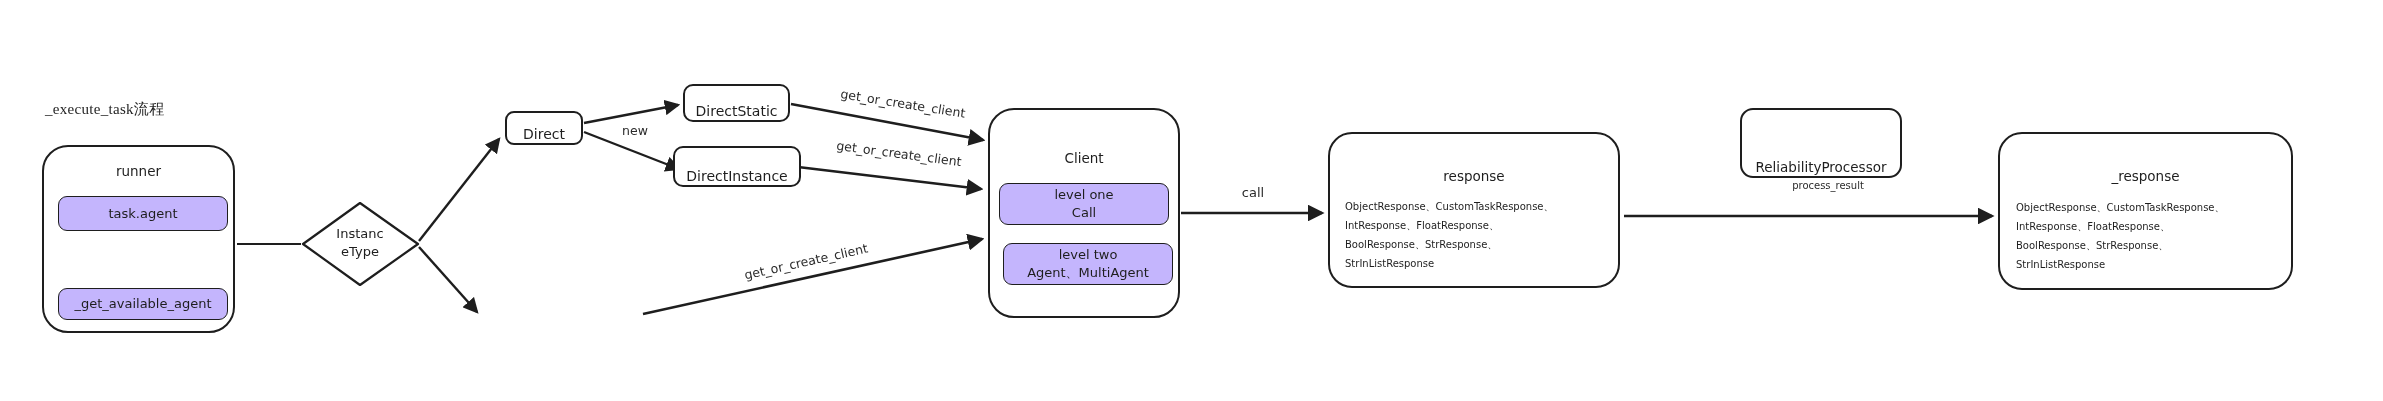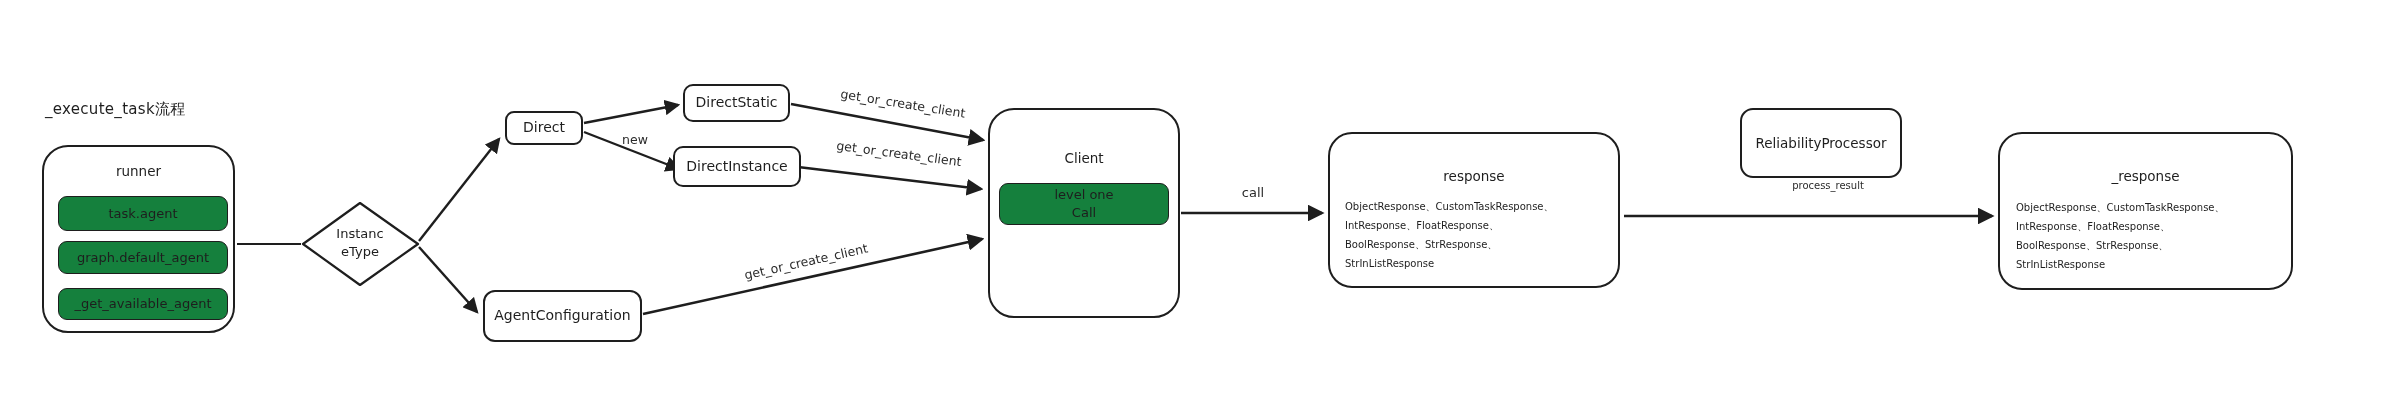--- a/index.html
+++ b/index.html
@@ -22,21 +22,21 @@
     width: 2383px;
     height: 401px;
   }
   .node {
     position: absolute;
     box-sizing: border-box;
     border: 2px solid #1e1e1e;
     border-radius: 10px;
     background: #ffffff;
     display: flex;
-    align-items: center;
+    align-items: flex-end;
     justify-content: center;
     font-size: 14px;
     line-height: 1.25;
     text-align: center;
     white-space: nowrap;
   }
   .container-node {
     position: absolute;
     box-sizing: border-box;
     border: 2px solid #1e1e1e;
@@ -47,21 +47,21 @@
     position: absolute;
     left: 0; right: 0;
     text-align: center;
     font-size: 13.5px;
   }
   .inner-node {
     position: absolute;
     box-sizing: border-box;
     border: 1.8px solid #1e1e1e;
     border-radius: 9px;
-    background: #15803d;
+    background: #c4b5fd;
     display: flex;
     flex-direction: column;
     align-items: center;
     justify-content: center;
     font-size: 13px;
     line-height: 1.35;
     text-align: center;
     white-space: nowrap;
   }
   .edge-label {
@@ -84,20 +84,21 @@
     line-height: 1.4;
     text-align: center;
   }
   .diagram-title {
     position: absolute;
     left: 45px;
     top: 100px;
     font-size: 15px;
     font-weight: 500;
     letter-spacing: 0.3px;
+    font-family: Liberation Serif, serif;
   }
 </style>
 </head>
 <body>
 
 <div class="canvas">
 
   <svg class="edges-layer" viewBox="0 0 2383 401" xmlns="http://www.w3.org/2000/svg">
     <defs>
       <marker id="arrow" viewBox="0 0 10 10" refX="8.5" refY="5" markerWidth="6.5" markerHeight="6.5" orient="auto-start-reverse">
@@ -118,23 +119,20 @@
     <line x1="1624" y1="216" x2="1992" y2="216" stroke="#1e1e1e" stroke-width="2.6" marker-end="url(#arrow)"></line>
   </svg>
 
   <div class="diagram-title">_execute_task流程</div>
 
   <div class="container-node" style="left:42px; top:145px; width:193px; height:188px;">
     <div class="container-title" style="top:16px;">runner</div>
     <div class="inner-node" style="left:14px; top:49px; width:170px; height:35px;">
       <span>task.agent</span>
     </div>
-    <div class="inner-node" style="left:14px; top:94px; width:170px; height:33px;">
-      <span>graph.default_agent</span>
-    </div>
     <div class="inner-node" style="left:14px; top:141px; width:170px; height:32px;">
       <span>_get_available_agent</span>
     </div>
   </div>
 
   <div class="diamond-label" style="left:310px; top:225px; width:100px;">
     <div>Instanc</div>
     <div>eType</div>
   </div>
 
@@ -143,29 +141,30 @@
   </div>
 
   <div class="node" style="left:683px; top:84px; width:107px; height:38px;">
     <span>DirectStatic</span>
   </div>
 
   <div class="node" style="left:673px; top:146px; width:128px; height:41px;">
     <span>DirectInstance</span>
   </div>
 
-  <div class="node" style="left:483px; top:290px; width:159px; height:52px; border-radius:12px;">
-    <span>AgentConfiguration</span>
-  </div>
 
   <div class="container-node" style="left:988px; top:108px; width:192px; height:210px;">
     <div class="container-title" style="top:40px;">Client</div>
     <div class="inner-node" style="left:9px; top:73px; width:170px; height:42px;">
       <div>level one</div>
       <div>Call</div>
+    </div>
+    <div class="inner-node" style="left:13px; top:133px; width:170px; height:42px;">
+      <div>level two</div>
+      <div>Agent、MultiAgent</div>
     </div>
   </div>
 
   <div class="container-node" style="left:1328px; top:132px; width:292px; height:156px; border-radius:24px;">
     <div class="container-title" style="top:34px;">response</div>
     <div class="body-lines" style="left:15px; top:63px;">
       <div>ObjectResponse、CustomTaskResponse、</div>
       <div>IntResponse、FloatResponse、</div>
       <div>BoolResponse、StrResponse、</div>
       <div>StrInListResponse</div>
@@ -179,21 +178,21 @@
   <div class="container-node" style="left:1998px; top:132px; width:295px; height:158px; border-radius:24px;padding-left:48px;">
     <div class="container-title" style="top:34px;">_response</div>
     <div class="body-lines" style="left:16px; top:64px;">
       <div>ObjectResponse、CustomTaskResponse、</div>
       <div>IntResponse、FloatResponse、</div>
       <div>BoolResponse、StrResponse、</div>
       <div>StrInListResponse</div>
     </div>
   </div>
 
-  <div class="edge-label" style="left:615px; top:132px; width:40px;text-align:center;">new</div>
+  <div class="edge-label" style="left:615px; top:123px; width:40px;text-align:center;">new</div>
 
   <div class="edge-label" style="left:823px; top:96px; width:160px; transform:rotate(9deg);">get_or_create_client</div>
 
   <div class="edge-label" style="left:819px; top:146px; width:160px; transform:rotate(7.5deg);">get_or_create_client</div>
 
   <div class="edge-label" style="left:726px; top:254px; width:160px; transform:rotate(-12.5deg);">get_or_create_client</div>
 
   <div class="edge-label" style="left:1223px; top:185px; width:60px; font-size:13px;">call</div>
 
   <div class="edge-label" style="left:1763px; top:180px; width:130px; font-size:10px;">process_result</div>

